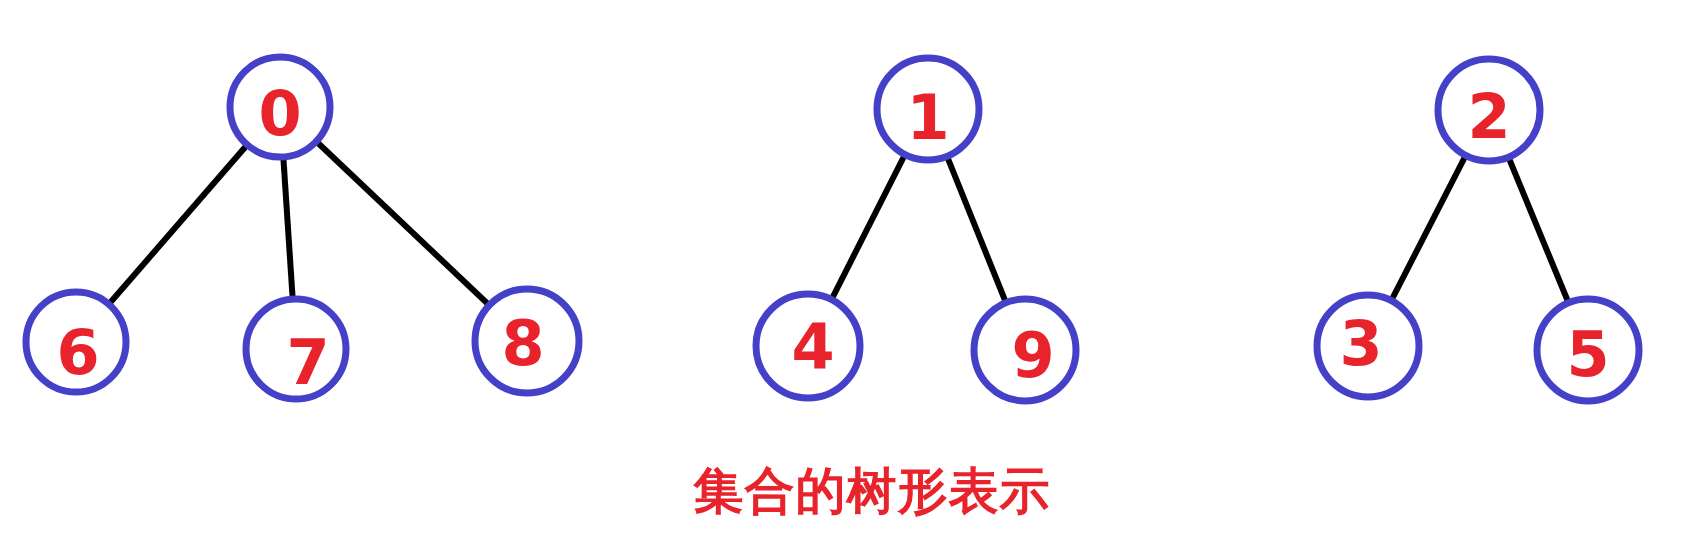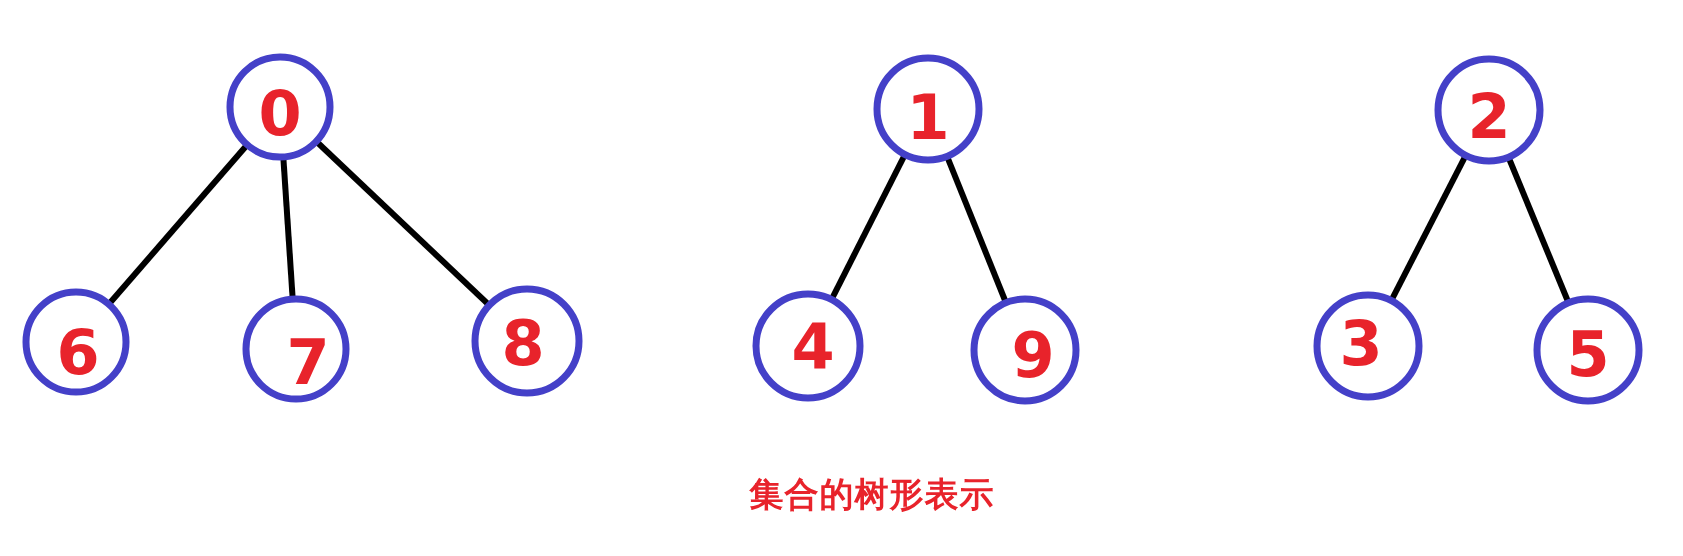--- a/index.html
+++ b/index.html
@@ -20,26 +20,26 @@
     left: 0;
     top: 0;
   }
   .node-label-text {
     font-family: "DejaVu Sans", "Liberation Sans", sans-serif;
     font-weight: 700;
     font-size: 62px;
   }
   .caption {
     position: absolute;
-    top: 472px;
+    top: 458px;
     left: 872px;
     transform: translateX(-50%);
     font-family: "DejaVu Sans", "Liberation Sans", sans-serif;
     font-weight: 900;
-    font-size: 34px;
+    font-size: 50px;
     letter-spacing: 1px;
     white-space: nowrap;
     text-align: center;
   }
 </style>
 </head>
 <body style="background: rgb(255, 255, 255);">
 
 <div class="stage">
   <svg class="diagram" xmlns="http://www.w3.org/2000/svg" width="1683" height="556" viewBox="0 0 1683 556">

